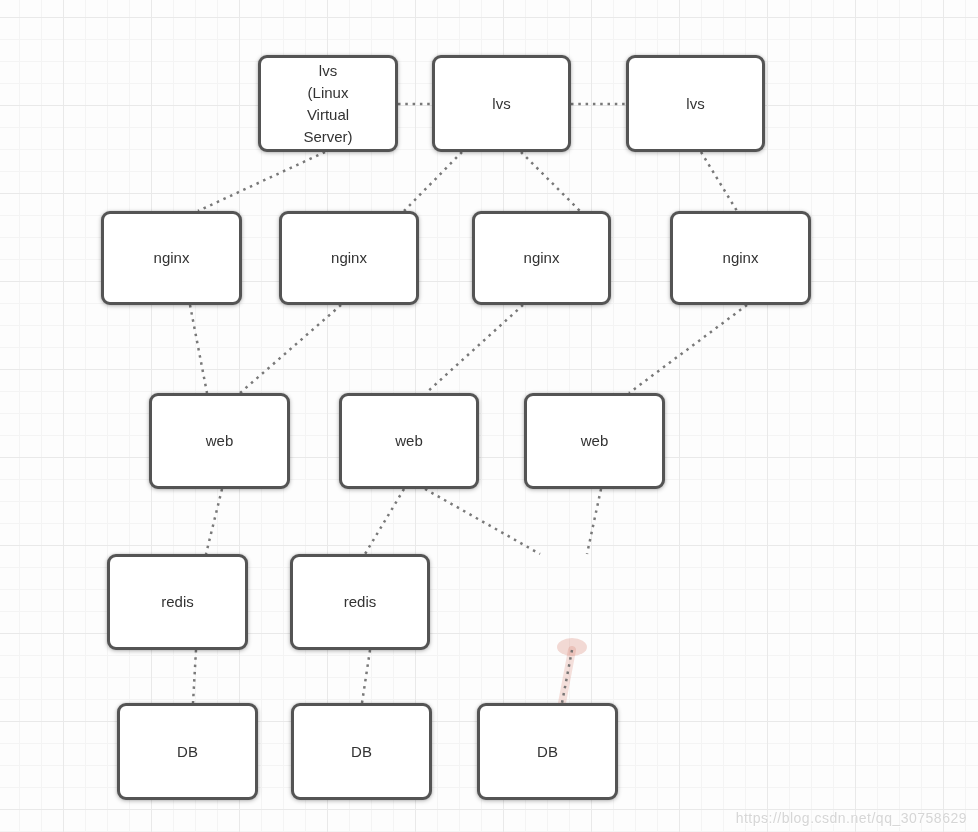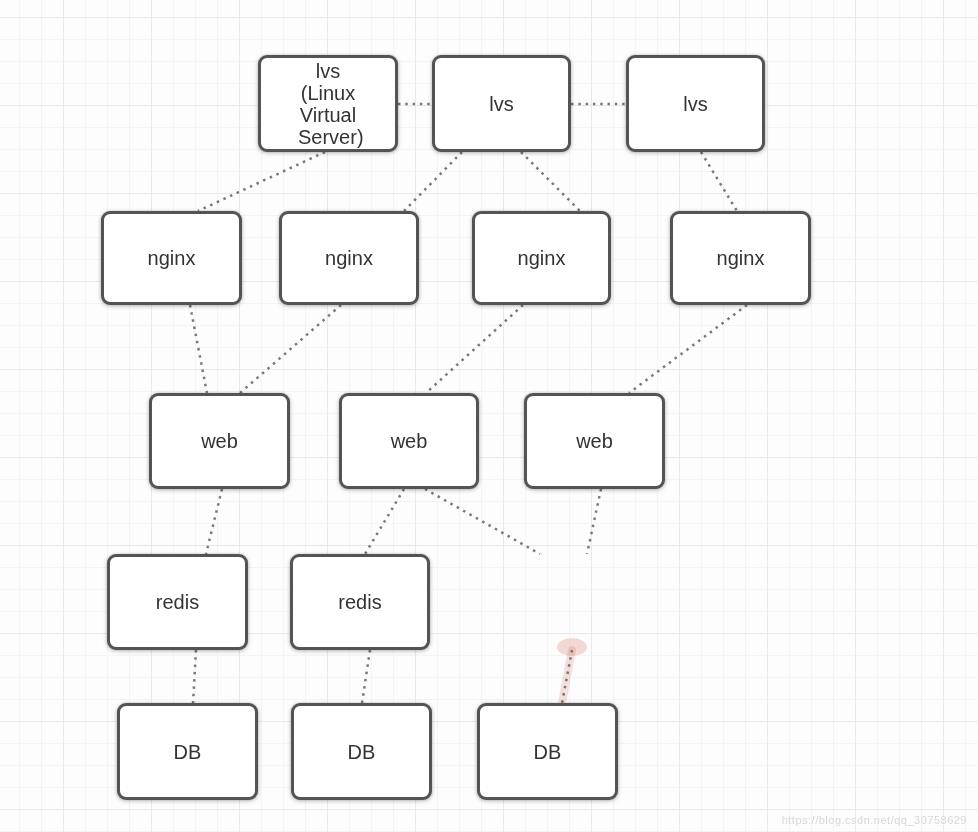--- a/index.html
+++ b/index.html
@@ -23,21 +23,21 @@
     position:absolute;
     box-sizing:border-box;
     background:#ffffff;
     border:3px solid #545454;
     border-radius:9px;
     box-shadow:0 1px 4px rgba(0,0,0,0.28), 0 0 2px rgba(0,0,0,0.12);
     display:flex;align-items:center;justify-content:center;
     text-align:center;
   }
   .node-label{
-    font-size:20px;line-height:22px;color:#333333;
+    font-size:15px;line-height:22px;color:#333333;
     white-space:pre-line;
   }
   .n-lvs1{left:258px;top:55px;width:140px;height:97px}
   .n-lvs1 .node-label{max-width:60px;}
   .n-lvs2{left:432px;top:55px;width:139px;height:97px}
   .n-lvs3{left:626px;top:55px;width:139px;height:97px}
   .n-nginx1{left:101px;top:211px;width:141px;height:94px}
   .n-nginx2{left:279px;top:211px;width:140px;height:94px}
   .n-nginx3{left:472px;top:211px;width:139px;height:94px}
   .n-nginx4{left:670px;top:211px;width:141px;height:94px}
@@ -45,21 +45,21 @@
   .n-web2{left:339px;top:393px;width:140px;height:96px}
   .n-web3{left:524px;top:393px;width:141px;height:96px}
   .n-redis1{left:107px;top:554px;width:141px;height:96px}
   .n-redis2{left:290px;top:554px;width:140px;height:96px}
   .n-mq{left:501px;top:554px;width:140px;height:96px}
   .n-db1{left:117px;top:703px;width:141px;height:97px}
   .n-db2{left:291px;top:703px;width:141px;height:97px}
   .n-db3{left:477px;top:703px;width:141px;height:97px}
   .watermark{
     position:absolute;right:11px;bottom:6px;
-    font-size:11px;letter-spacing:0.5px;
+    font-size:14px;letter-spacing:0.5px;
     color:#d6d6d6;
     text-shadow:0 1px 0 #ffffff;
   }
 </style>
 </head>
 <body>
 
 <div class="canvas">
 
   <svg class="edge-layer" width="978" height="832" viewBox="0 0 978 832">

